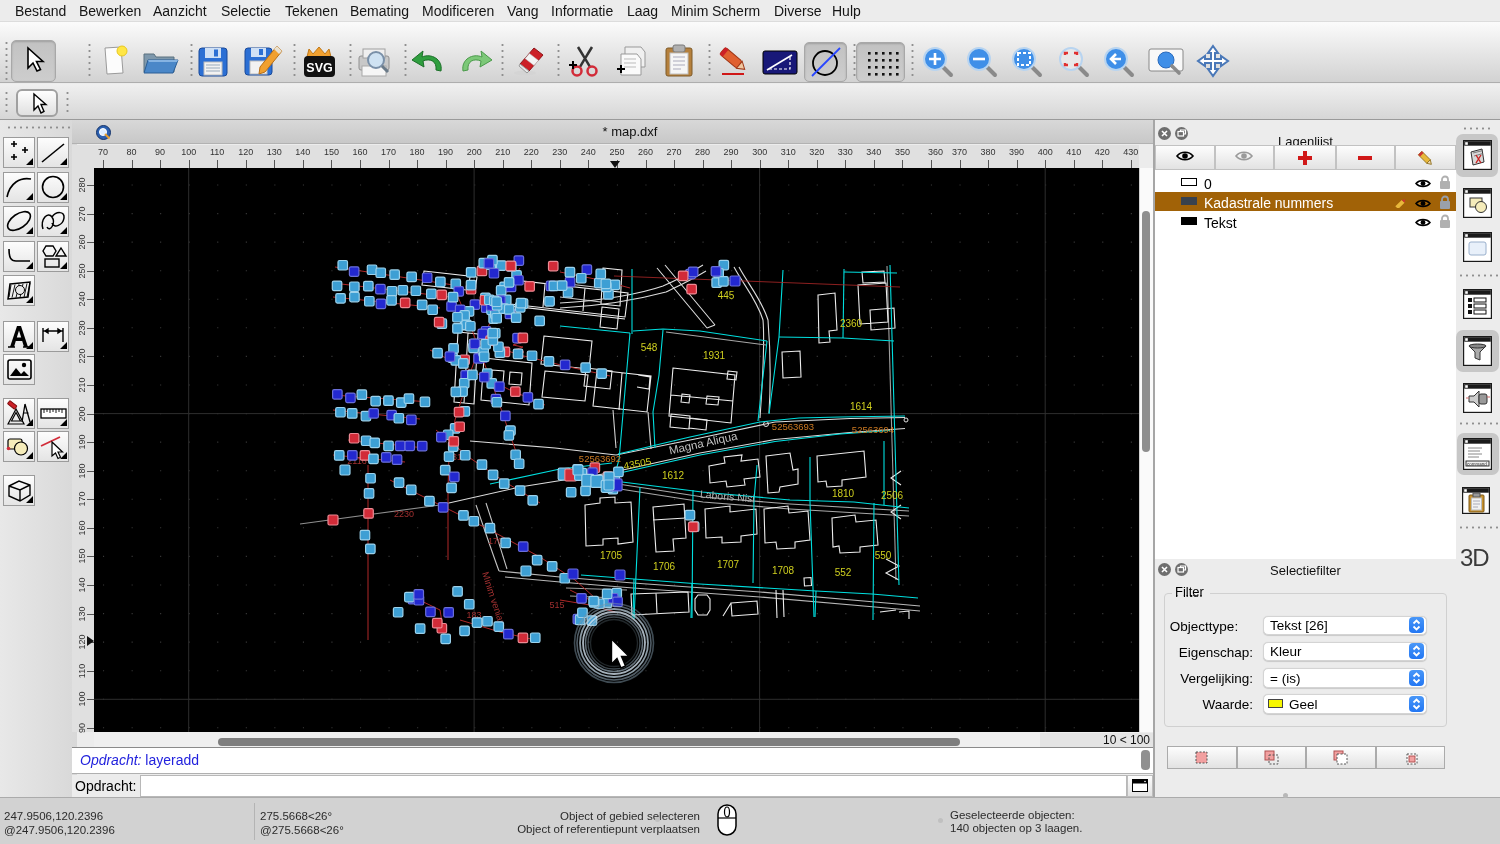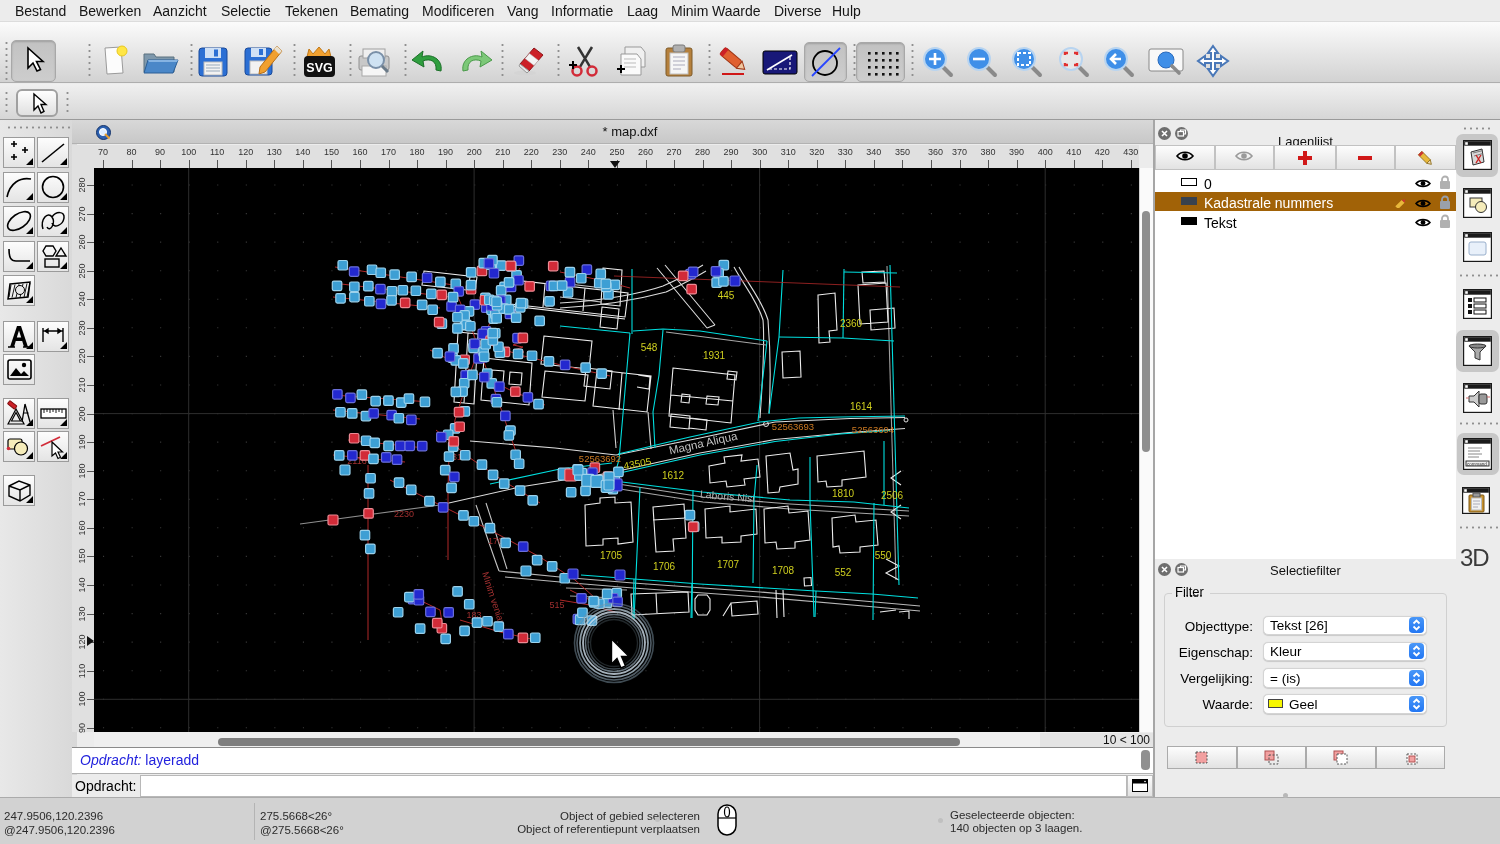--- a/index.html
+++ b/index.html
@@ -32,21 +32,21 @@
 <span style="left:79px">Bewerken</span>
 <span style="left:153px">Aanzicht</span>
 <span style="left:221px">Selectie</span>
 <span style="left:285px">Tekenen</span>
 <span style="left:350px">Bemating</span>
 <span style="left:422px">Modificeren</span>
 <span style="left:507px">Vang</span>
 <span style="left:551px">Informatie</span>
 <span style="left:627px">Laag</span>
 <span style="left:671px">Minim</span>
-<span style="left:712px">Waarde</span>
+<span style="left:712px">Scherm</span>
 <span style="left:774px">Diverse</span>
 <span style="left:832px">Hulp</span>
 </div>
 <div class="abs tb1"></div>
 <div class="abs vdots" style="left:5px;top:40px;height:40px"></div>
 <div class="abs pressed" style="left:11px;top:40px;width:45px;height:42px"></div>
 <svg class="abs" style="left:18px;top:44px" width="32" height="34" viewBox="0 0 32 34">
     <path d="M10,4 L10,24 L15,19 L19,27 L22.5,25.5 L18.5,17.5 L25,17.5 Z" fill="#fff" stroke="#000" stroke-width="1.6"></path>
   </svg>
 <svg class="abs" style="left:98px;top:44px" width="34" height="34" viewBox="0 0 34 34">
@@ -952,21 +952,21 @@
 <div class="abs" style="left:1175px;top:563px;width:13px;height:13px;border-radius:7px;background:#6e6e6e"></div>
 <svg class="abs" style="left:1175px;top:563px" width="13" height="13" viewBox="0 0 13 13">
     <rect x="3" y="4.5" width="5.5" height="4.5" fill="none" stroke="#fff" stroke-width="1.2"></rect>
     <path d="M5.5,4.5 v-1.5 h5 v4 h-1.5" fill="none" stroke="#fff" stroke-width="1.2"></path>
   </svg>
 <div class="abs panel-title" style="left:1155px;top:563px;width:301px;text-align:center">Selectiefilter</div>
 <div class="abs" style="left:1175px;top:585px;font-size:13px;color:#000">Filter</div>
 <div class="abs" style="left:1164px;top:593px;width:283px;height:134px;border:1px solid #d0d0d0;border-radius:4px"></div>
 <div class="abs" style="left:1172px;top:585px;width:38px;height:10px;background:#ececec"></div>
 <div class="abs" style="left:1175px;top:584px;font-size:13px;color:#000">Filter</div>
-<div class="abs" style="left:1155px;top:618.5px;width:98px;text-align:right;font-size:13.5px;color:#000">Objecttype:</div>
+<div class="abs" style="left:1155px;top:618.5px;width:98px;text-align:center;font-size:13.5px;color:#000">Objecttype:</div>
 <div class="fld" style="left:1263px;top:615.5px;width:164px;height:19.5px"></div>
 <div class="abs" style="left:1270px;top:618.0px;font-size:13.5px">Tekst [26]</div>
 <div class="stepper" style="left:1409px;top:617.0px"></div>
 <svg class="abs" style="left:1409px;top:617.0px" width="15" height="16" viewBox="0 0 15 16">
     <path d="M4.5,6.5 L7.5,3.5 L10.5,6.5 M4.5,9.5 L7.5,12.5 L10.5,9.5" stroke="#fff" stroke-width="1.8" fill="none"></path>
   </svg>
 <div class="abs" style="left:1155px;top:644.5px;width:98px;text-align:right;font-size:13.5px;color:#000">Eigenschap:</div>
 <div class="fld" style="left:1263px;top:641.5px;width:164px;height:19.5px"></div>
 <div class="abs" style="left:1270px;top:644.0px;font-size:13.5px">Kleur</div>
 <div class="stepper" style="left:1409px;top:643.0px"></div>

